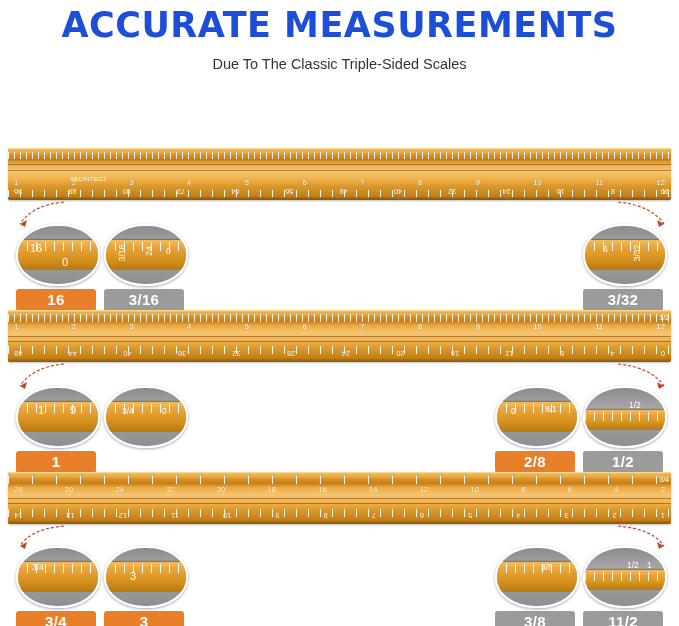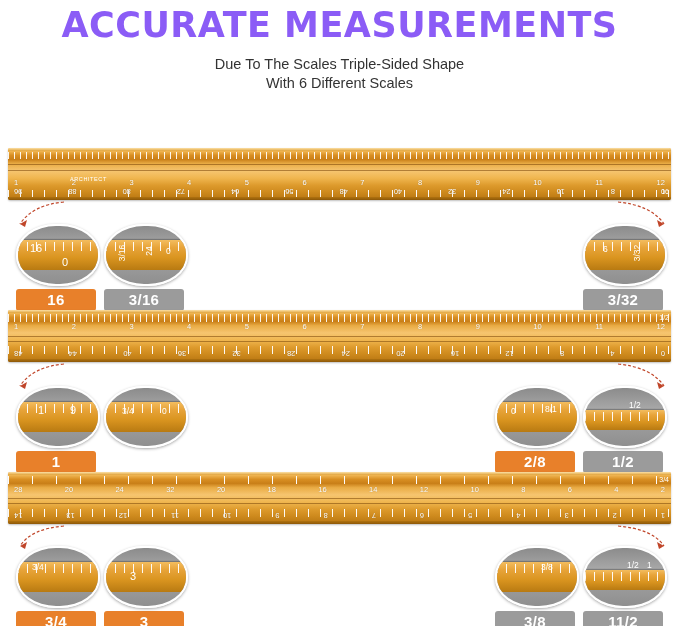--- a/index.html
+++ b/index.html
@@ -18,21 +18,21 @@
   
   .header {
     width: 679px;
     text-align: center;
   }
   .title {
     font-family: "DejaVu Sans", sans-serif;
     font-weight: bold;
     font-size: 35px;
     letter-spacing: 0.5px;
-    color: #8b5cf6;
+    color: #1d4ed8;
     margin: 6px 0 0 0;
     line-height: 1.1;
   }
   .subtitle {
     font-family: "Liberation Sans", sans-serif;
     font-size: 14.5px;
     color: #333333;
     line-height: 1.35;
     margin-top: 10px;
   }
@@ -204,22 +204,21 @@
     position: absolute;
     pointer-events: none;
   }
 </style>
 </head>
 <body>
 
 <div class="header">
   <div class="title">ACCURATE MEASUREMENTS</div>
   <div class="subtitle">
-    <div>Due To The Scales Triple-Sided Shape</div>
-    <div>With 6 Different Scales</div>
+    <div>Due To The Classic Triple-Sided Scales</div>
   </div>
 </div>
 
 <div class="ruler-block" style="top:148px;">
   <div class="ruler-body">
     <div class="ruler-edge-top"></div>
     <div class="bevel" style="top:16px;"></div>
     <div class="bevel" style="top:22px;"></div>
     <div class="ticks tick-sm" style="top:4px;height:7px;"></div>
     <div class="numrow" style="top:30px;">

